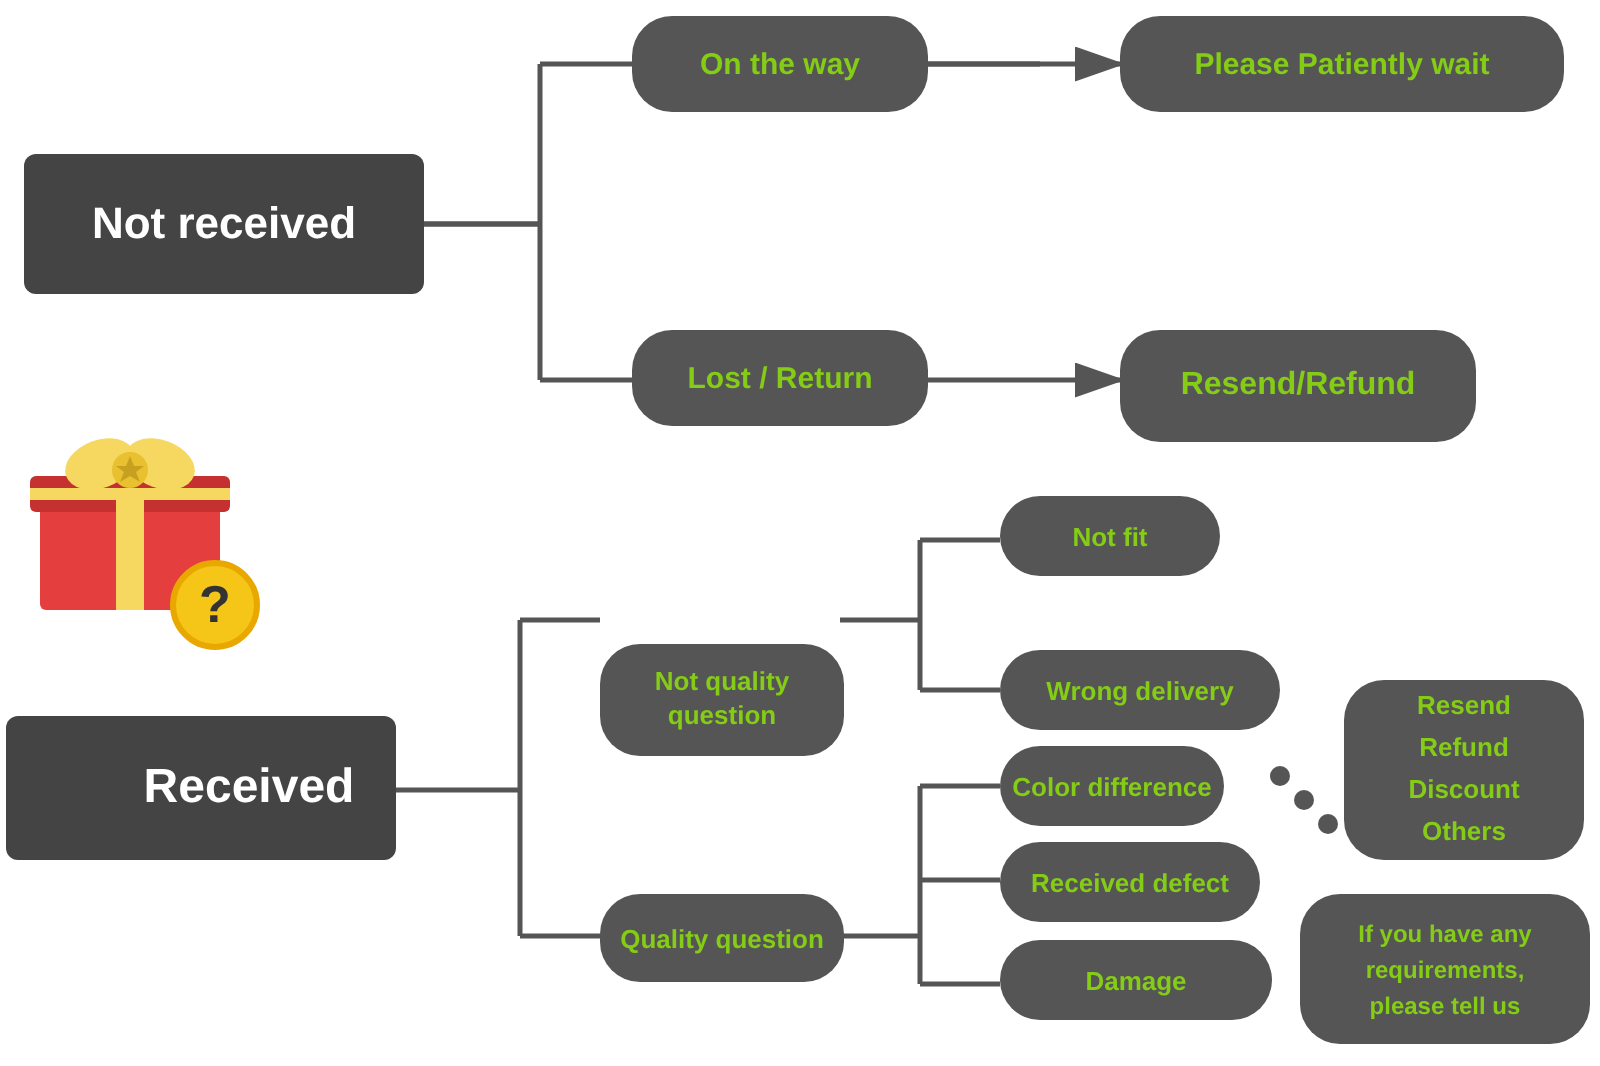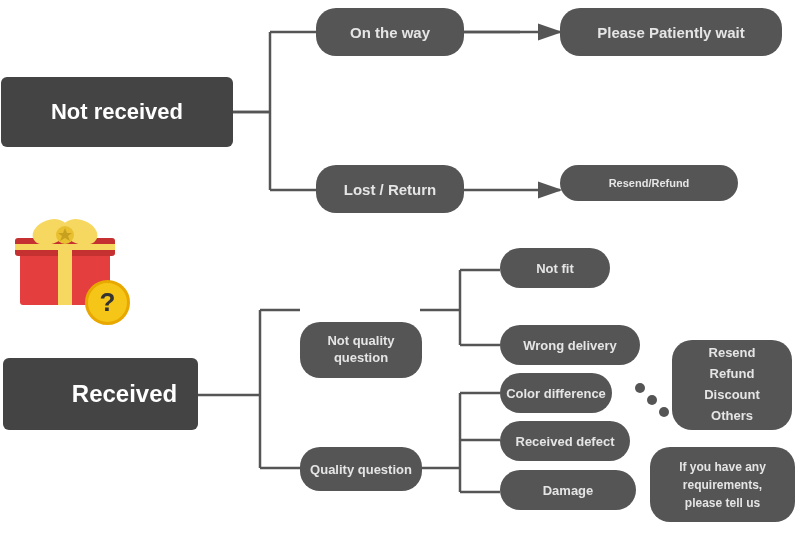--- a/index.html
+++ b/index.html
@@ -15,21 +15,21 @@
     .flowchart-container {
       position: relative;
       width: 800px;
       height: 533px;
     }
 
     
     .node {
       position: absolute;
       background: #555555;
-      color: #e5e5e5;
+      color: #84cc16;
       border-radius: 20px;
       display: flex;
       align-items: center;
       justify-content: center;
       text-align: center;
       font-weight: bold;
     }
 
     .node-large {
       background: #444444;
@@ -121,29 +121,29 @@
     <line x1="460" y1="440" x2="500" y2="440" stroke="#555" stroke-width="2.5"></line>
 
     <line x1="460" y1="468" x2="460" y2="492" stroke="#555" stroke-width="2.5"></line>
     <line x1="460" y1="492" x2="500" y2="492" stroke="#555" stroke-width="2.5"></line>
 
     <circle cx="640" cy="388" r="5" fill="#555"></circle>
     <circle cx="652" cy="400" r="5" fill="#555"></circle>
     <circle cx="664" cy="412" r="5" fill="#555"></circle>
   </svg>
 
-  <div class="node node-large" style="left:1px; top:77px; width:232px; height:70px; font-size:22px;">Not received</div>
+  <div class="node node-large" style="left:12px; top:77px; width:200px; height:70px; font-size:22px;">Not received</div>
 
   <div class="node" style="left:316px; top:8px; width:148px; height:48px; font-size:15px;">On the way</div>
 
   <div class="node" style="left:560px; top:8px; width:222px; height:48px; font-size:15px;">Please Patiently wait</div>
 
   <div class="node" style="left:316px; top:165px; width:148px; height:48px; font-size:15px;">Lost / Return</div>
 
-  <div class="node" style="left:560px; top:165px; width:178px; height:36px; font-size:11px;">Resend/Refund</div>
+  <div class="node" style="left:560px; top:165px; width:178px; height:56px; font-size:16px;">Resend/Refund</div>
 
   <div class="gift-box">
     <svg width="110" height="110" viewBox="0 0 110 110">
 
       <rect x="10" y="50" width="90" height="55" rx="3" fill="#e53e3e"></rect>
 
       <rect x="5" y="38" width="100" height="18" rx="3" fill="#c53030"></rect>
 
       <rect x="48" y="50" width="14" height="55" fill="#f6d860"></rect>
 

